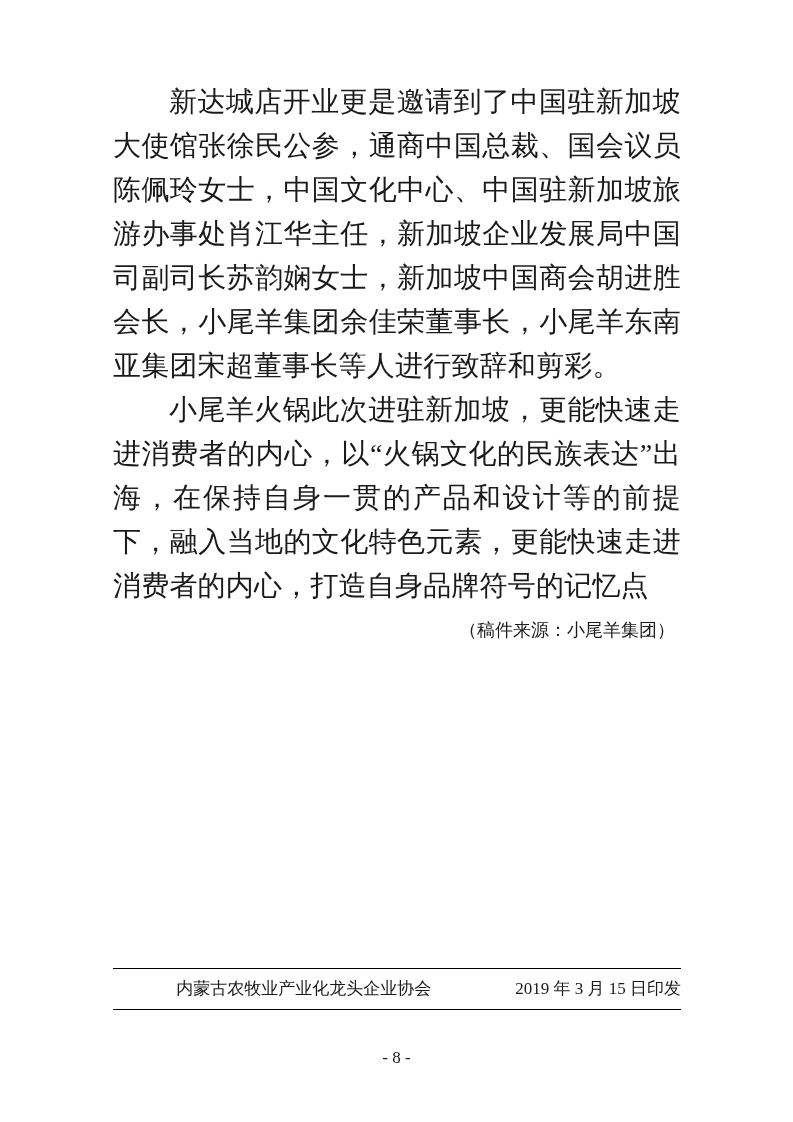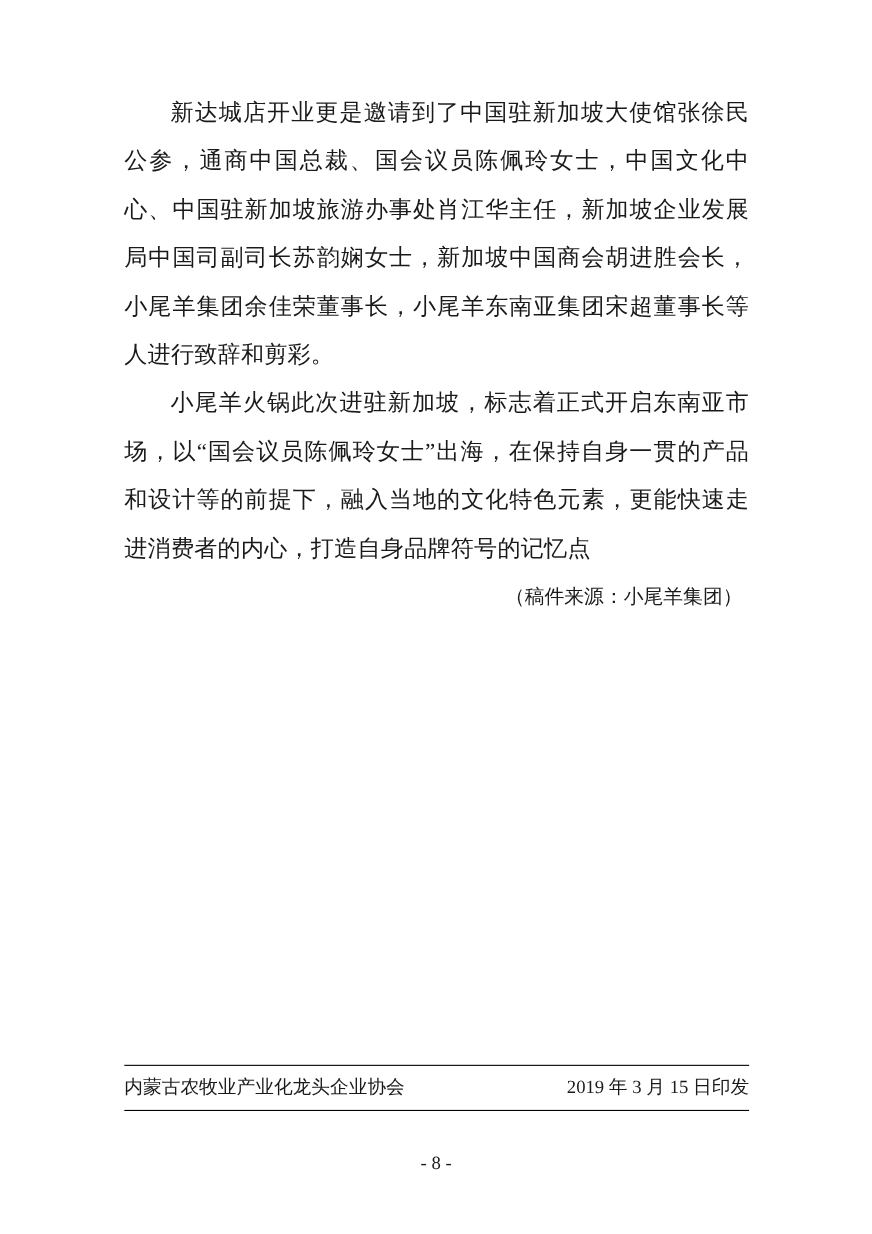--- a/index.html
+++ b/index.html
@@ -23,21 +23,21 @@
     height: 1122px;
     box-sizing: border-box;
   }
   .content {
     position: absolute;
     left: 113px;
     top: 80px;
     width: 568px;
   }
   .para {
-    font-size: 21px;
+    font-size: 28px;
     line-height: 44px;
     text-align: justify;
     text-justify: inter-ideograph;
     text-indent: 2em;
     margin: 0 0 0 0;
     letter-spacing: 0.2px;
   }
   .para + .para {
     margin-top: 0;
   }
@@ -54,24 +54,25 @@
     top: 968px;
     width: 568px;
   }
   .footer-rule-top {
     border-top: 1.3px solid #000;
     width: 100%;
   }
   .footer-row {
     display: flex;
     align-items: center;
-    justify-content: space-between;
+    justify-content: flex-end;
     font-size: 17px;
     line-height: 36px;
     padding: 2px 0 2px 0;
+    gap: 38px;
   }
   .footer-left {
     white-space: nowrap;
   }
   .footer-right {
     white-space: nowrap;
     margin-left: 46px;
   }
   .footer-rule-bottom {
     border-top: 1.3px solid #000;
@@ -86,21 +87,21 @@
     font-size: 17px;
   }
 </style>
 </head>
 <body>
 
 <div class="page">
 
   <div class="content">
     <p class="para">新达城店开业更是邀请到了中国驻新加坡大使馆张徐民公参，通商中国总裁、国会议员陈佩玲女士，中国文化中心、中国驻新加坡旅游办事处肖江华主任，新加坡企业发展局中国司副司长苏韵娴女士，新加坡中国商会胡进胜会长，小尾羊集团余佳荣董事长，小尾羊东南亚集团宋超董事长等人进行致辞和剪彩。</p>
-    <p class="para">小尾羊火锅此次进驻新加坡，标志着正式开启东南亚市场，以“国会议员陈佩玲女士”出海，在保持自身一贯的产品和设计等的前提下，融入当地的文化特色元素，更能快速走进消费者的内心，打造自身品牌符号的记忆点</p>
+    <p class="para">小尾羊火锅此次进驻新加坡，更能快速走进消费者的内心，以“火锅文化的民族表达”出海，在保持自身一贯的产品和设计等的前提下，融入当地的文化特色元素，更能快速走进消费者的内心，打造自身品牌符号的记忆点</p>
     <p class="source-line">（稿件来源：小尾羊集团）</p>
   </div>
 
   <div class="footer">
     <div class="footer-rule-top"></div>
     <div class="footer-row">
       <span class="footer-left">内蒙古农牧业产业化龙头企业协会</span>
       <span class="footer-right">2019 年 3 月 15 日印发</span>
     </div>
     <div class="footer-rule-bottom"></div>

